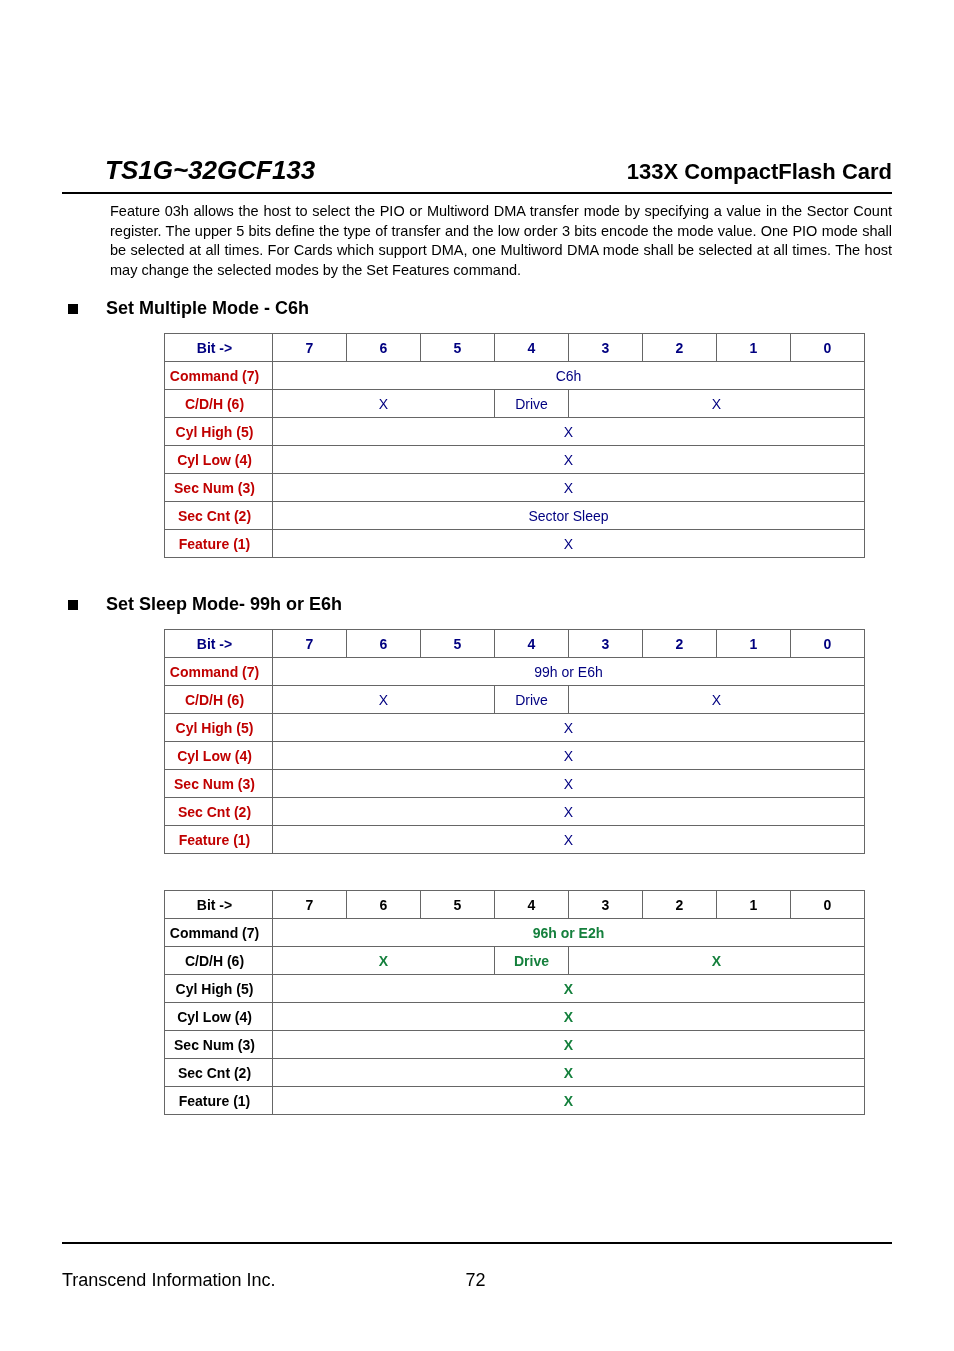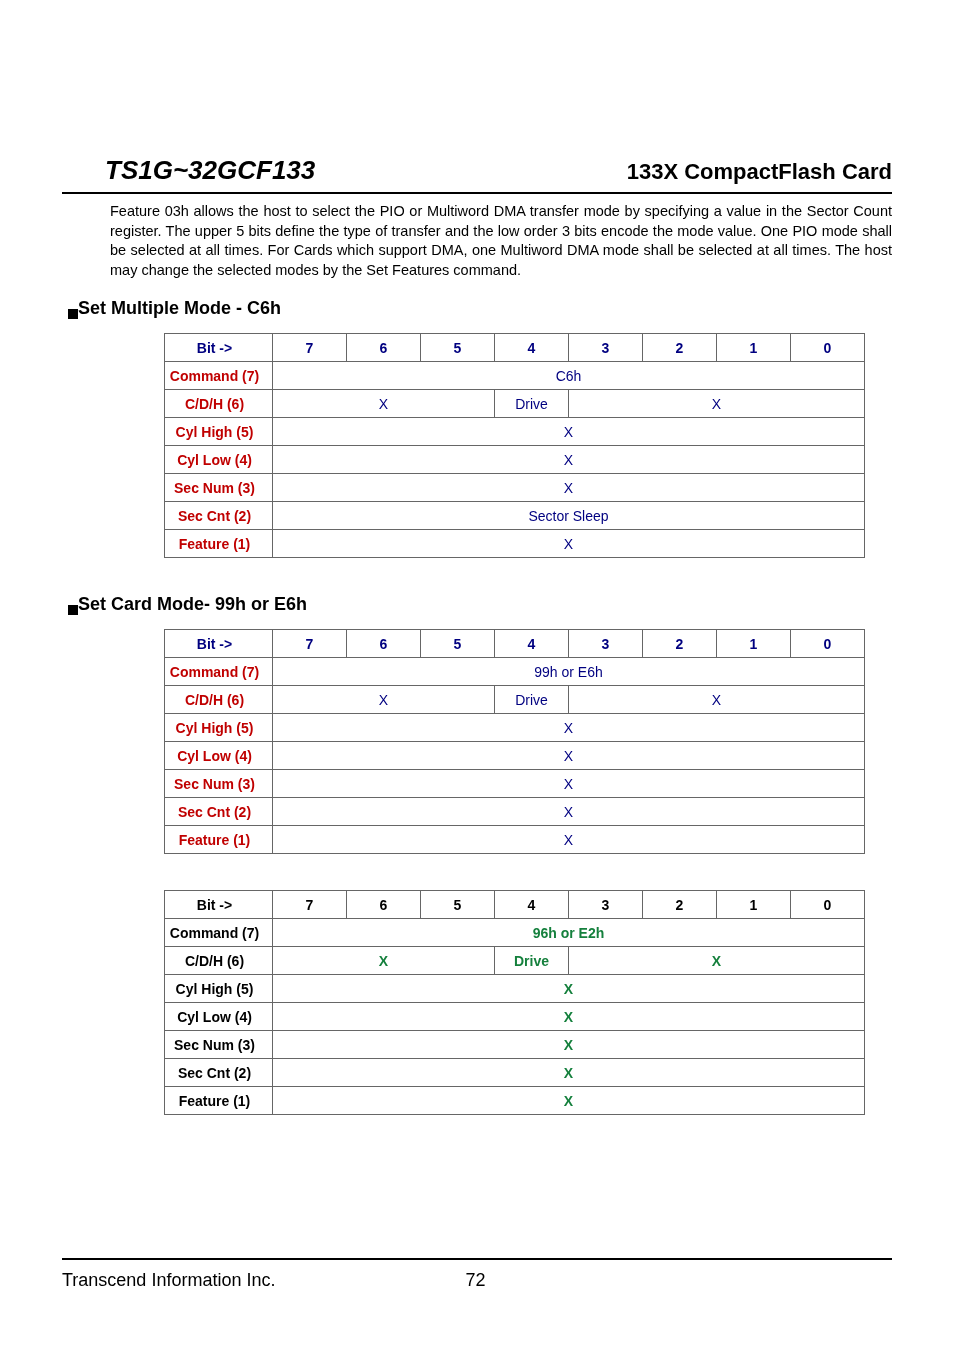--- a/index.html
+++ b/index.html
@@ -34,21 +34,22 @@
       font-size: 14.5px;
       line-height: 1.35;
       margin: 0 0 18px 48px;
       text-align: justify;
     }
     .section {
       margin-bottom: 36px;
     }
     .section-h {
       display: flex;
-      align-items: flex-end;
+      align-items: center;
+      gap: 28px;
       margin-bottom: 14px;
       margin-left: 6px;
     }
     .bullet {
       width: 10px;
       height: 10px;
       background: #000;
       display: inline-block;
     }
     .section-title {
@@ -85,21 +86,21 @@
 
     table.reg3 .label { color: #000; font-weight: bold; }
     table.reg3 td { color: #15803d; font-weight: bold; }
 
     .footer {
       position: absolute;
       bottom: 60px;
       left: 62px;
       right: 62px;
       border-top: 2.5px solid #000;
-      padding-top: 10px;
+      padding-top: 26px;
       display: flex;
       font-size: 18px;
     }
     .footer .company {
       flex: 0 0 auto;
       margin-left: 0;
     }
     .footer .pagenum {
       margin-left: 190px;
     }
@@ -164,21 +165,21 @@
         <td class="label">Feature (1)</td>
         <td class="blue" colspan="8">X</td>
       </tr>
     </tbody>
       </table>
   </div>
 
   <div class="section">
     <div class="section-h">
       <span class="bullet"></span>
-      <span class="section-title">Set Card Mode- 99h or E6h</span>
+      <span class="section-title">Set Sleep Mode- 99h or E6h</span>
     </div>
     <table class="reg">
       <tbody>
           <tr>
         <th class="label blue">Bit -&gt;</th>
         <th class="bitcol blue bold">7</th>
         <th class="bitcol blue bold">6</th>
         <th class="bitcol blue bold">5</th>
         <th class="bitcol blue bold">4</th>
         <th class="bitcol blue bold">3</th>

